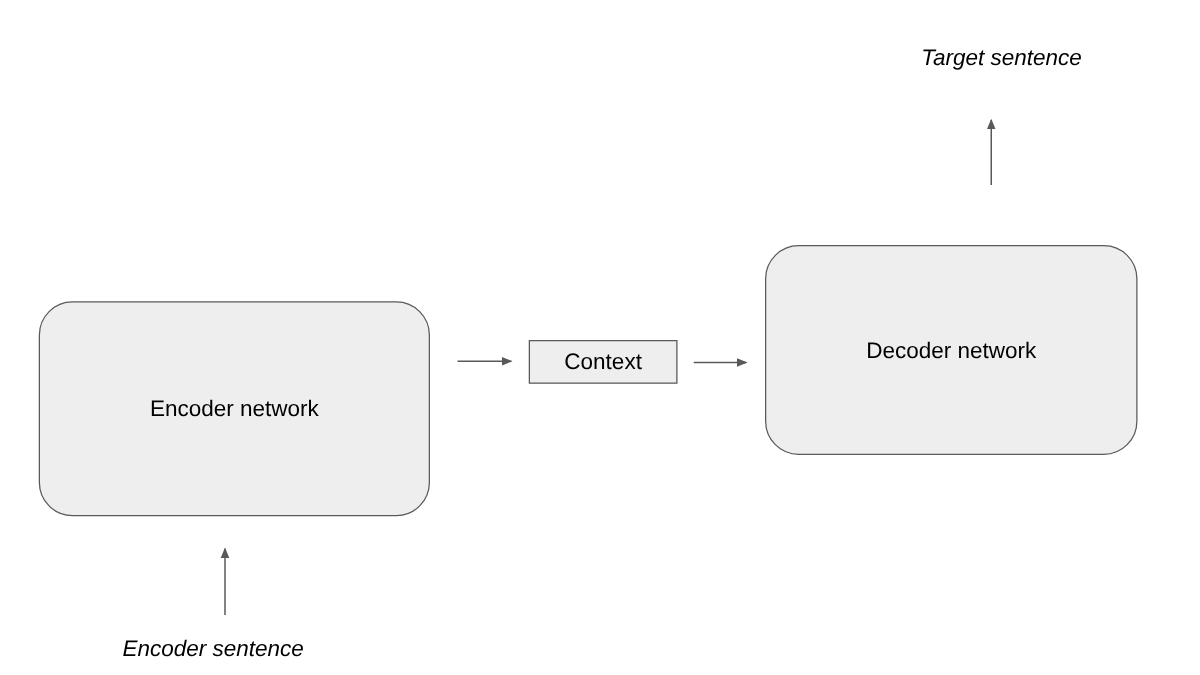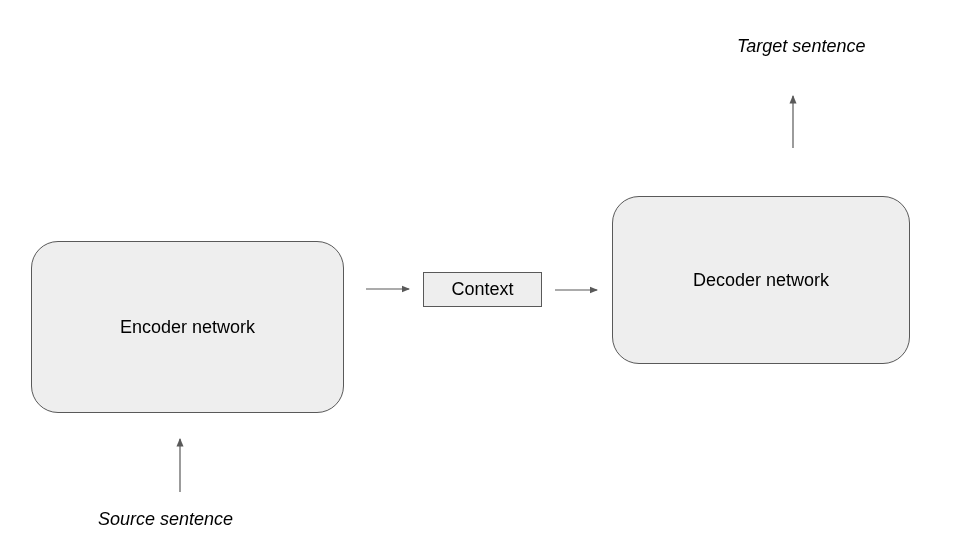--- a/index.html
+++ b/index.html
@@ -105,15 +105,15 @@
   <div class="node rounded encoder">
     <span>Encoder network</span>
   </div>
 
   <div class="node rounded decoder">
     <span>Decoder network</span>
   </div>
 
   <div class="free-label target">Target sentence</div>
 
-  <div class="free-label source">Source sentence</div>
+  <div class="free-label source">Encoder sentence</div>
 
 </div>
 
 </body></html>

